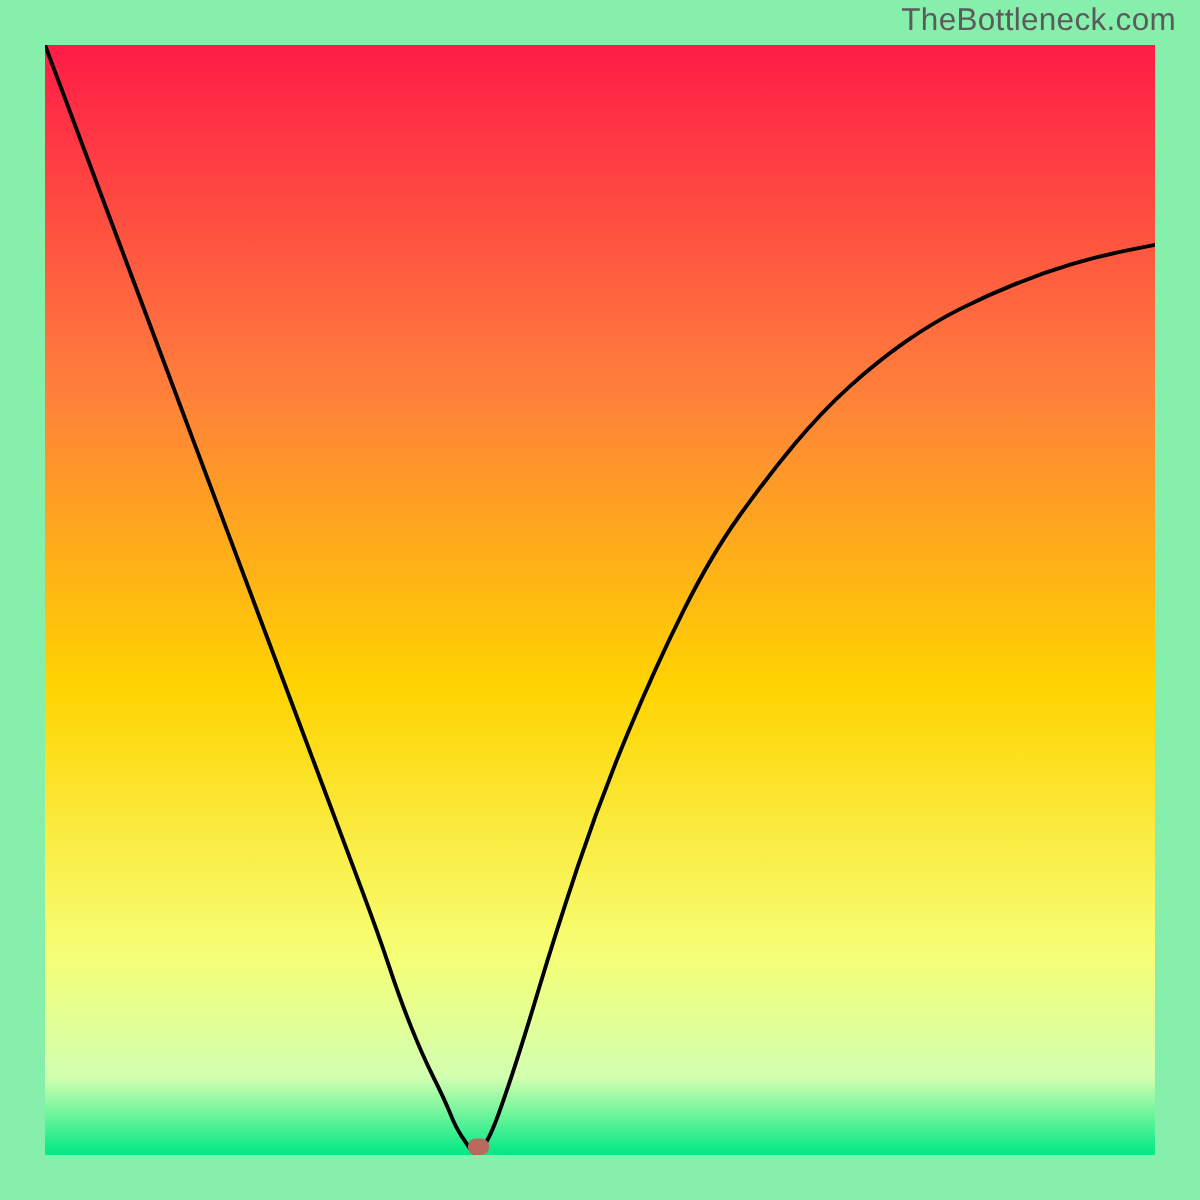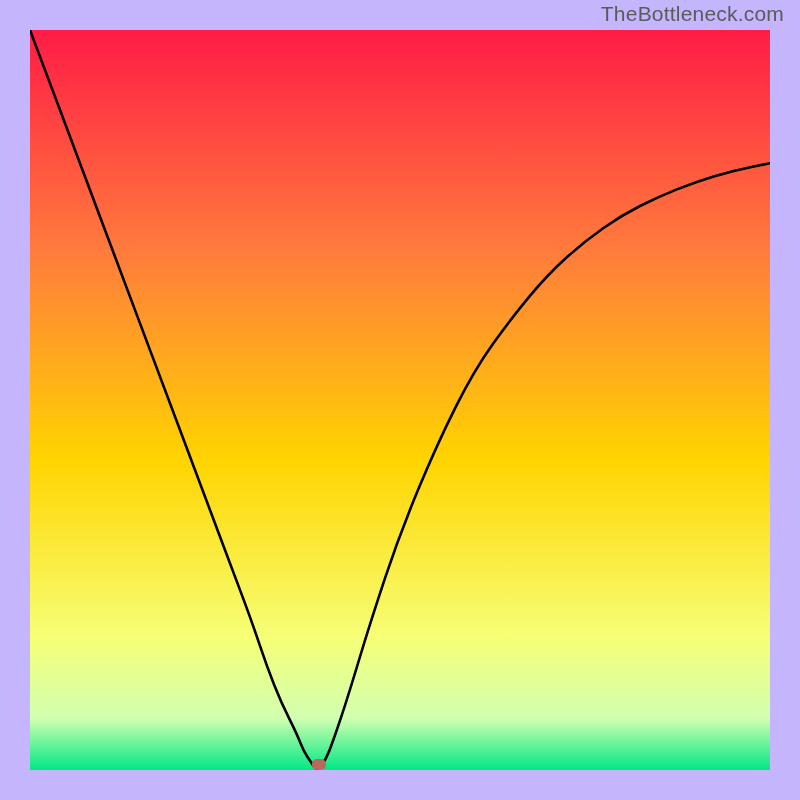--- a/index.html
+++ b/index.html
@@ -8,21 +8,21 @@
     width: 800px;
     height: 800px;
     background: #000000;
     overflow: hidden;
     font-family: Arial, Helvetica, sans-serif;
   }
   .frame {
     position: relative;
     width: 800px;
     height: 800px;
-    background: #c4b5fd;
+    background: #86efac;
   }
   .watermark {
     position: absolute;
     top: 2px;
     right: 16px;
     color: #5b5b5b;
     font-size: 21px;
     letter-spacing: 0.2px;
     white-space: nowrap;
   }

